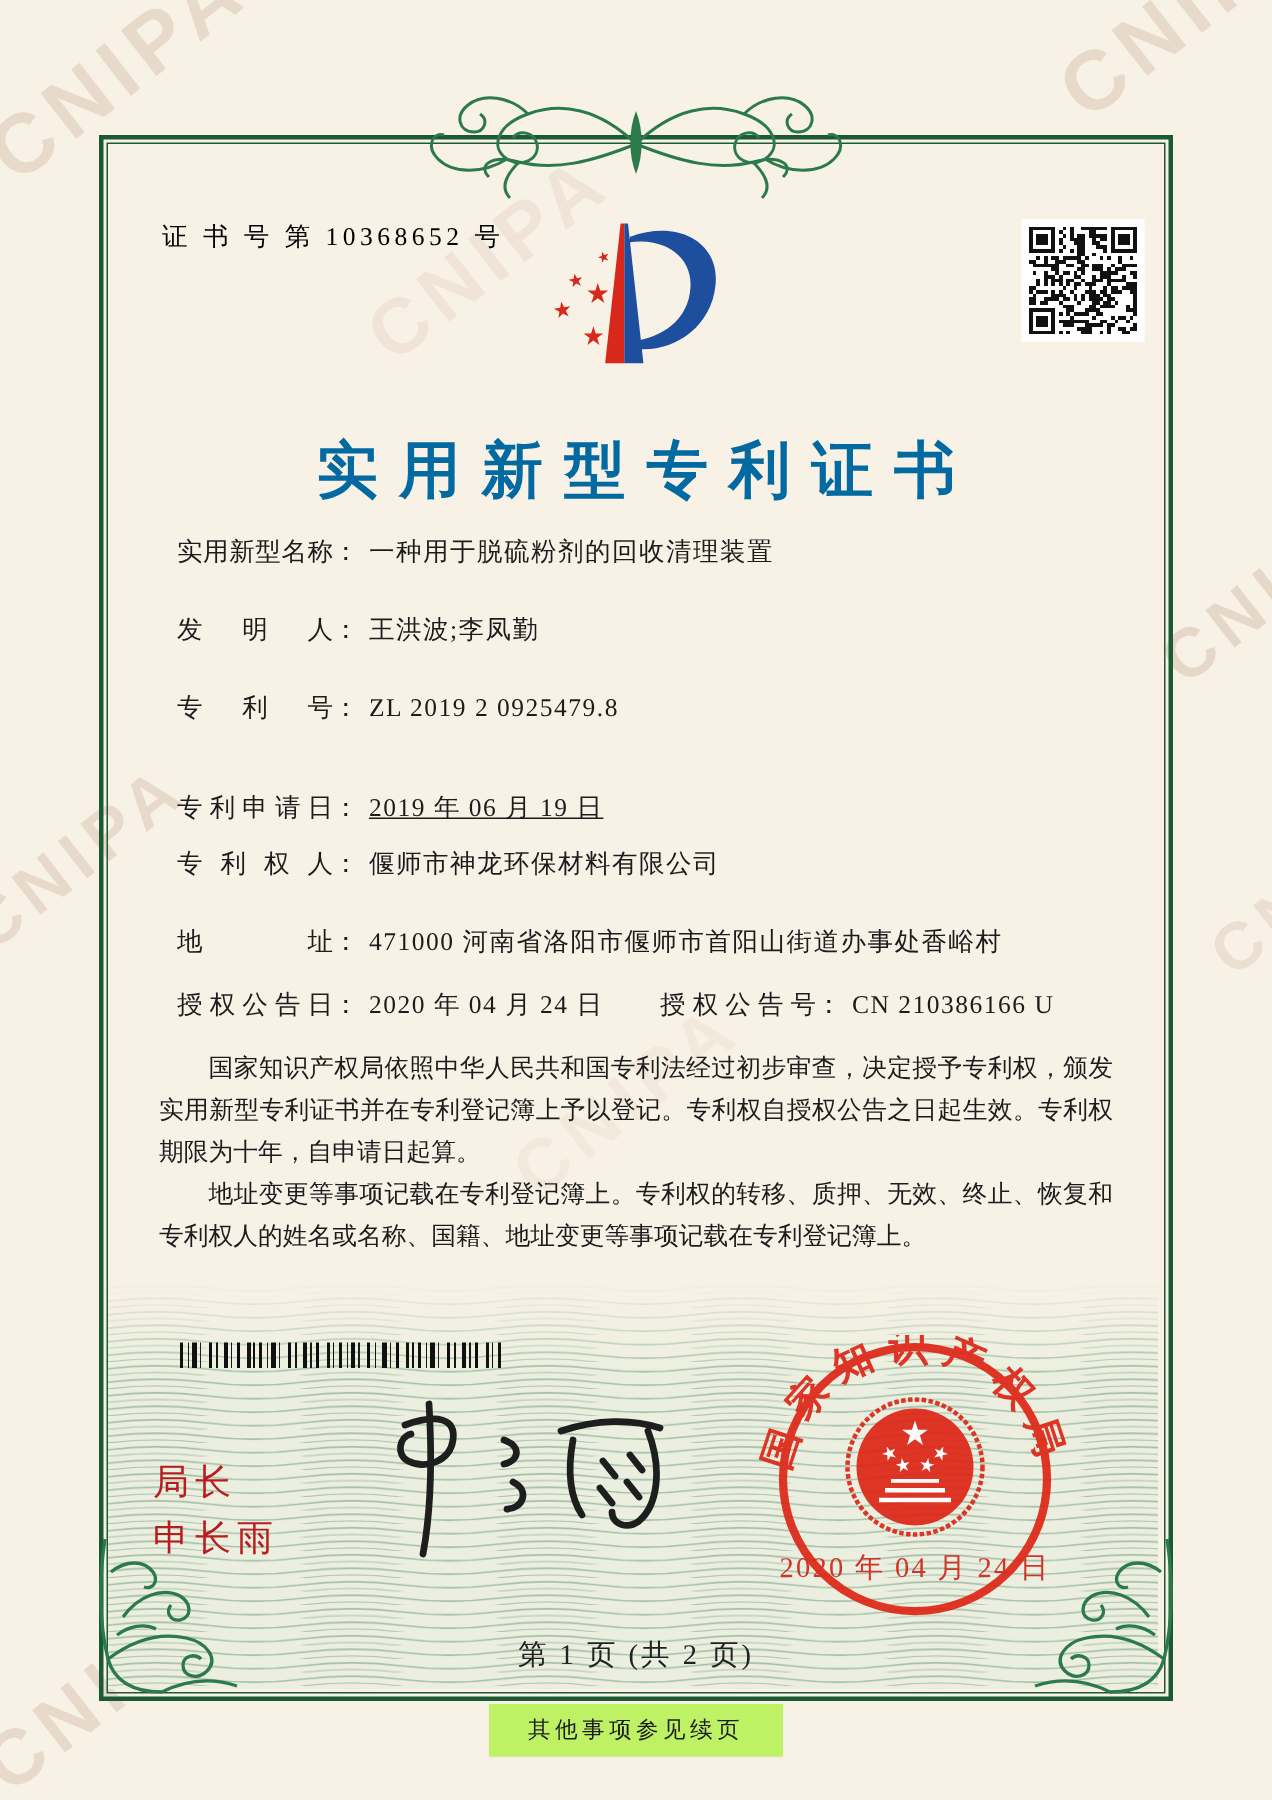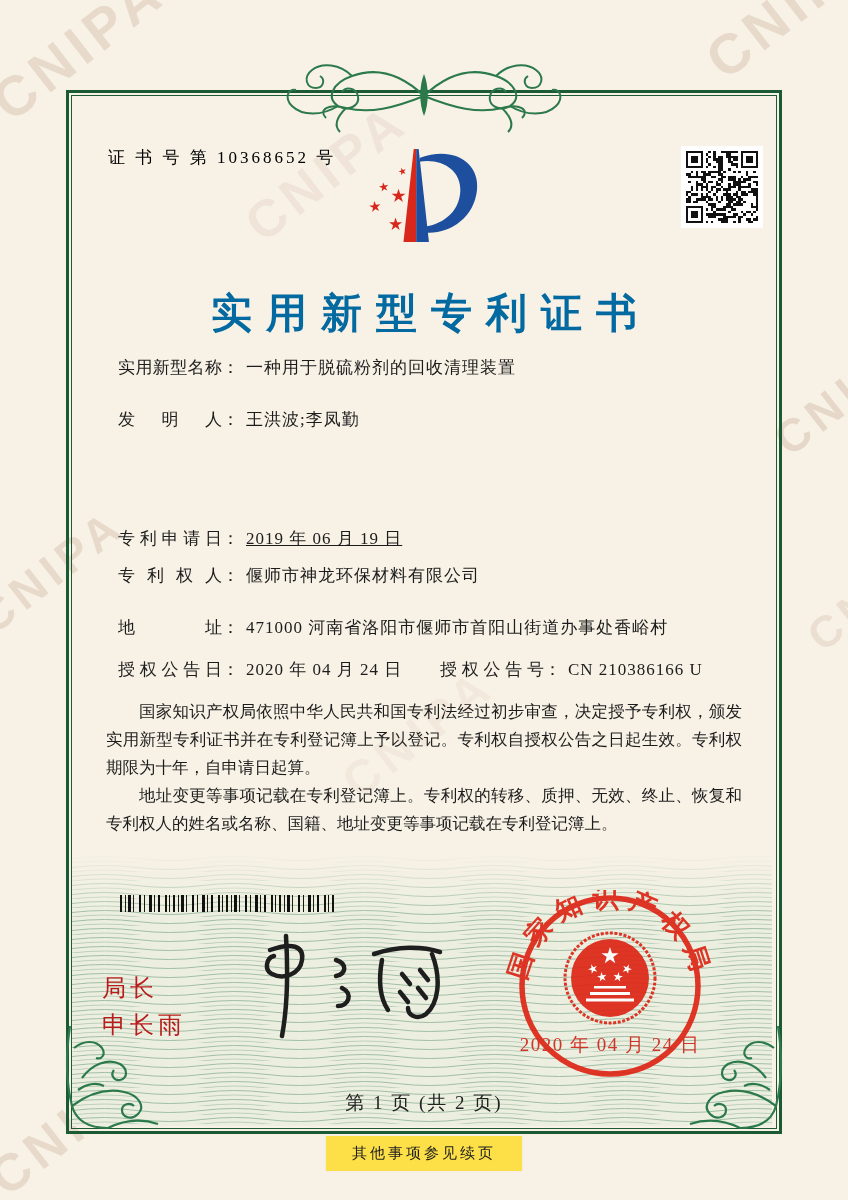--- a/index.html
+++ b/index.html
@@ -36,21 +36,21 @@
   .body-text p{margin:0;text-indent:2em;}
   .barcode{position:absolute;left:120px;top:895px;width:216px;height:17px;z-index:4;
     background-image:
       repeating-linear-gradient(90deg,#14140f 0 2px,transparent 2px 5px,#1b1b15 5px 6px,transparent 6px 8px,#101010 8px 11px,transparent 11px 13px,#20201a 13px 14px,transparent 14px 19px,#0f0f0f 19px 21px,transparent 21px 24px,#17170f 24px 25px,transparent 25px 29px,#101010 29px 32px,transparent 32px 34px,#1a1a12 34px 35px,transparent 35px 38px,#0e0e0e 38px 40px,transparent 40px 45px,#15150d 45px 47px,transparent 47px 49px,#111 49px 50px,transparent 50px 53px);}
   .duty{position:absolute;left:102px;font-size:24px;letter-spacing:4px;color:#b91c1c;z-index:4;}
   .duty.t1{top:972px;} .duty.t2{top:1009px;}
   .signature{position:absolute;left:236px;top:930px;width:225px;height:112px;z-index:4;}
   .seal{position:absolute;left:502px;top:890px;width:216px;height:200px;z-index:5;opacity:.93;}
   .page-num{position:absolute;left:0;top:1090px;width:100%;text-align:center;font-size:19px;
     letter-spacing:2px;color:#222;z-index:4;}
-  .note{position:absolute;left:50%;top:1136px;transform:translateX(-50%);background:#fde047;
+  .note{position:absolute;left:50%;top:1136px;transform:translateX(-50%);background:#bef264;
     padding:8px 26px;font-size:15px;letter-spacing:3px;color:#1c1c1c;z-index:4;box-shadow:0 0 2px rgba(0,0,0,.06);}
 </style>
 </head>
 <body>
 
 <div class="page">
 
   <div class="wm" style="left:-22px;top:14px;font-size:56px;opacity:.5;">CNIPA</div>
   <div class="wm" style="left:692px;top:-28px;font-size:56px;opacity:.5;">CNIPA</div>
   <div class="wm" style="left:232px;top:142px;font-size:52px;opacity:.28;">CNIPA</div>
@@ -446,20 +446,23 @@
   </div>
 
   <div class="title">实用新型专利证书</div>
 
   <div class="field" style="top:356px;">
     <span class="flabel">实用新型名称</span><span class="fcolon">：</span><span class="fvalue">一种用于脱硫粉剂的回收清理装置</span>
   </div>
   <div class="field" style="top:408px;">
     <span class="flabel">发明人</span><span class="fcolon">：</span><span class="fvalue">王洪波;李凤勤</span>
   </div>
+  <div class="field" style="top:460px;">
+    <span class="flabel">专利号</span><span class="fcolon">：</span><span class="fvalue">ZL 2019 2 0925479.8</span>
+  </div>
   <div class="field" style="top:527px;text-decoration:underline;">
     <span class="flabel">专利申请日</span><span class="fcolon">：</span><span class="fvalue">2019 年 06 月 19 日</span>
   </div>
   <div class="field" style="top:564px;">
     <span class="flabel">专利权人</span><span class="fcolon">：</span><span class="fvalue">偃师市神龙环保材料有限公司</span>
   </div>
   <div class="field" style="top:616px;">
     <span class="flabel">地址</span><span class="fcolon">：</span><span class="fvalue">471000 河南省洛阳市偃师市首阳山街道办事处香峪村</span>
   </div>
   <div class="field" style="top:658px;">

